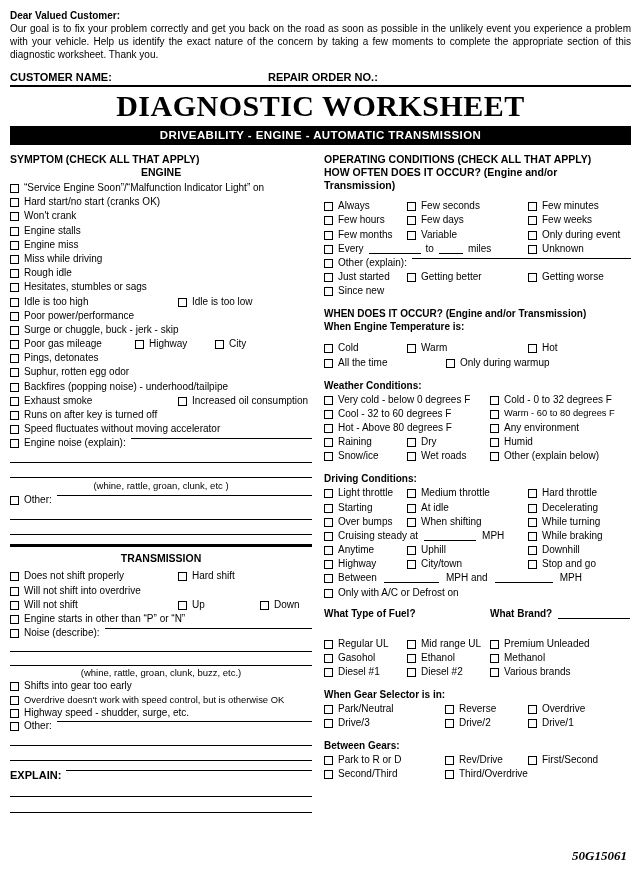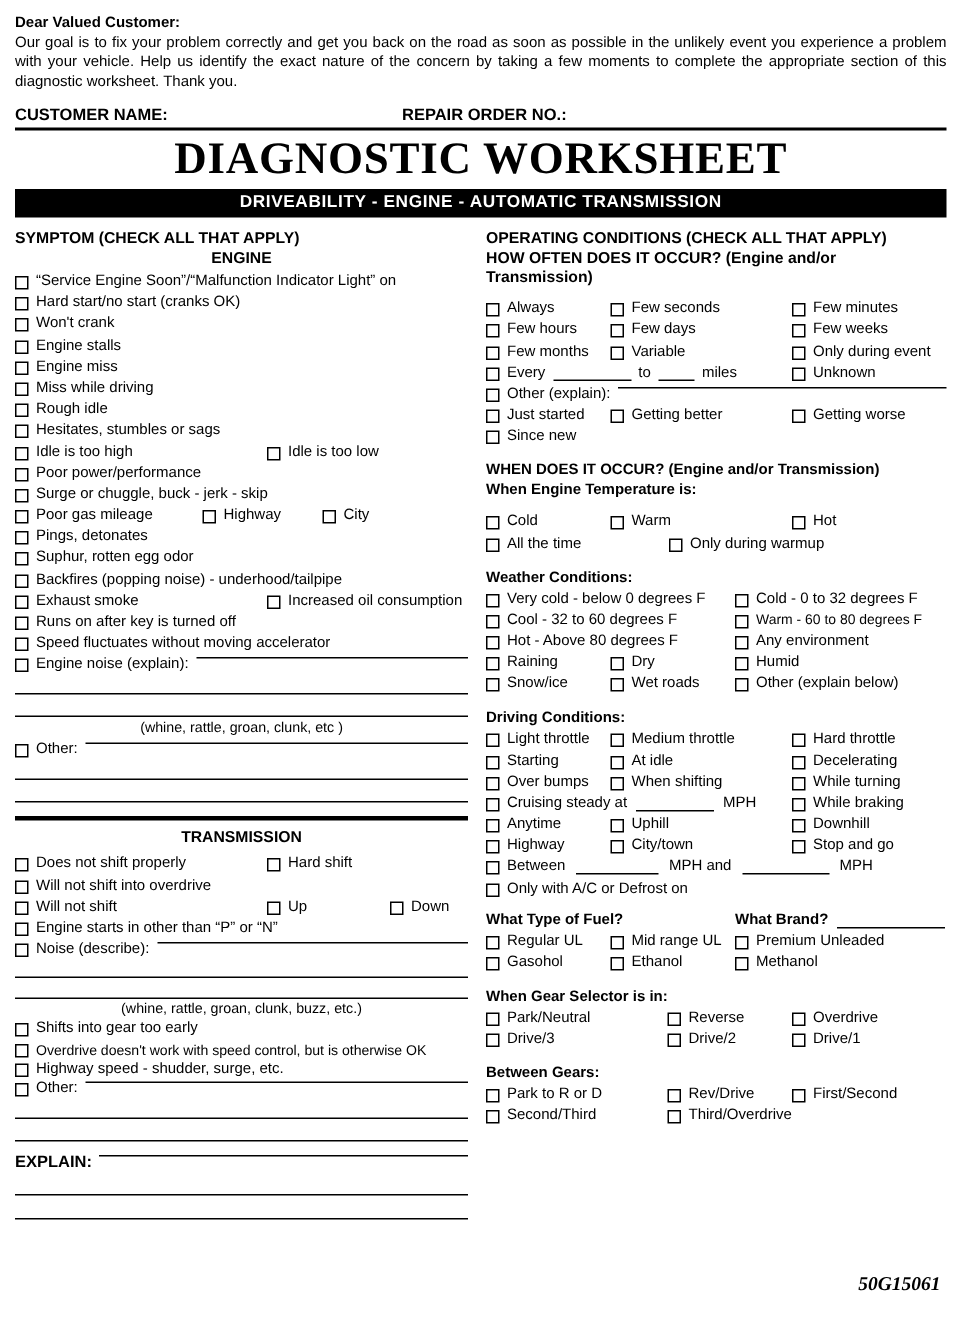--- a/index.html
+++ b/index.html
@@ -543,21 +543,21 @@
         <span class="blank" style="width:55px;margin:0 7px;"></span>
         <span class="lbl">MPH and</span>
         <span class="blank" style="width:58px;margin:0 7px;"></span>
         <span class="lbl">MPH</span>
       </div>
       <div class="row">
           <span class="cb"></span>
           <span class="lbl">Only with A/C or Defrost on</span>
         </div>
 
-      <div class="row" style="margin-top:11px;margin-bottom:4px;align-items:center;">
+      <div class="row" style="margin-top:11px;margin-bottom:20px;align-items:center;">
         <span style="width:166px;font-size:10px;font-weight:bold;">What Type of Fuel?</span>
         <span style="font-size:10px;font-weight:bold;">What Brand?</span>
         <span class="blank" style="width:72px;margin-left:6px;"></span>
       </div>
 
       <div class="row">
         <span class="item" style="width:83px;">
             <span class="cb"></span>
             <span class="lbl">Regular UL</span>
           </span>
@@ -577,20 +577,34 @@
           </span>
         <span class="item" style="width:83px;">
             <span class="cb"></span>
             <span class="lbl">Ethanol</span>
           </span>
         <span class="item">
             <span class="cb"></span>
             <span class="lbl">Methanol</span>
           </span>
       </div>
+      <div class="row">
+        <span class="item" style="width:83px;">
+            <span class="cb"></span>
+            <span class="lbl">Diesel #1</span>
+          </span>
+        <span class="item" style="width:83px;">
+            <span class="cb"></span>
+            <span class="lbl">Diesel #2</span>
+          </span>
+        <span class="item">
+            <span class="cb"></span>
+            <span class="lbl">Various brands</span>
+          </span>
+      </div>
 
       <div class="subhdr" style="margin-top:12px;margin-bottom:4px;">When Gear Selector is in:</div>
 
       <div class="row">
         <span class="item" style="width:121px;">
             <span class="cb"></span>
             <span class="lbl">Park/Neutral</span>
           </span>
         <span class="item" style="width:83px;">
             <span class="cb"></span>

